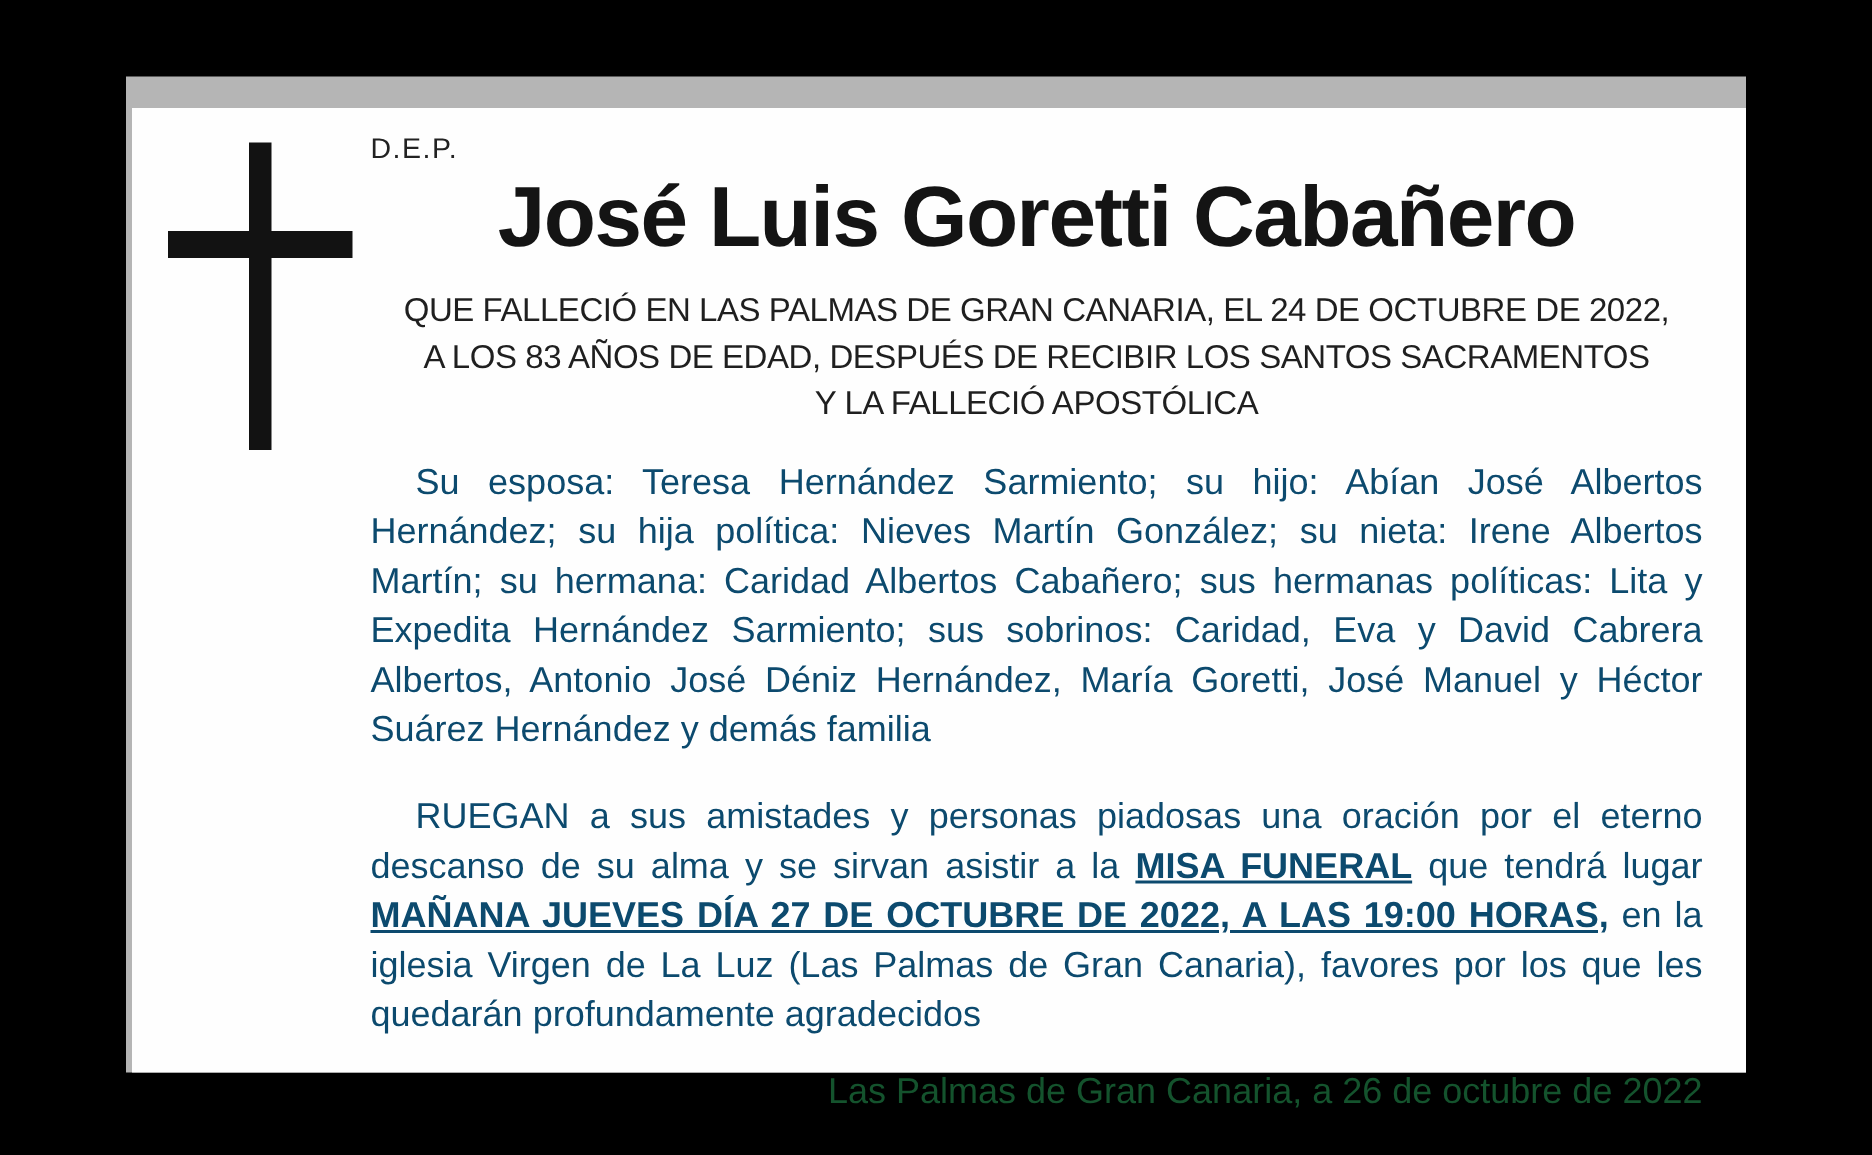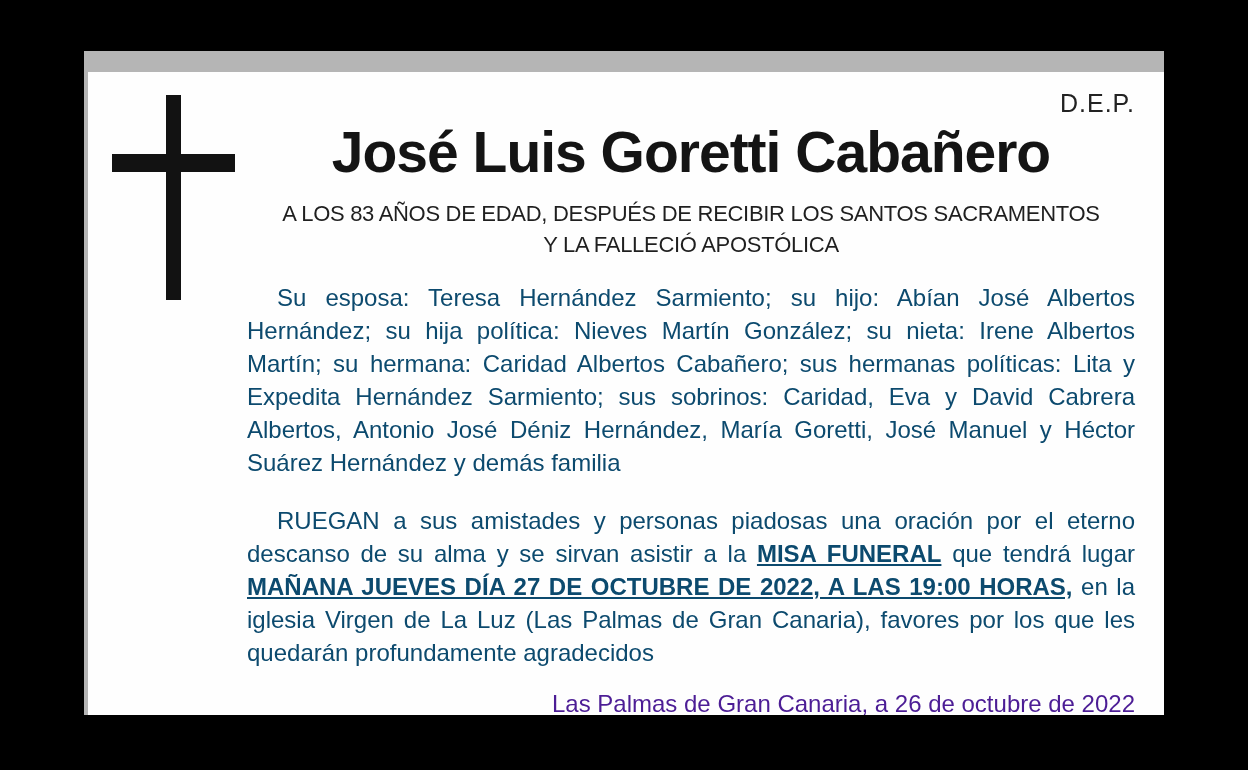--- a/index.html
+++ b/index.html
@@ -58,22 +58,22 @@
   }
   .content {
     position: absolute;
     left: 159px;
     top: 0;
     width: 888px;
     color: #1a1a1a;
   }
   .dep {
     margin-top: 17px;
-    text-align: right;
-    font-size: 25px;
+    text-align: left;
+    font-size: 19px;
     letter-spacing: 1px;
     color: #222222;
   }
   .name {
     margin-top: 3px;
     text-align: center;
     font-size: 57px;
     font-weight: bold;
     letter-spacing: -1px;
     line-height: 1.12;
@@ -95,21 +95,21 @@
     text-indent: 30px;
     color: #0c4a6e;
   }
   .family-para { margin-top: 21px; }
   .mass-para   { margin-top: 25px; }
   .mass-para b { font-weight: bold; text-decoration: underline; }
   .closing {
     margin-top: 21px;
     text-align: right;
     font-size: 24px;
-    color: #4c1d95;
+    color: #14532d;
   }
 </style>
 </head>
 <body>
 
 <div class="stage">
   <div class="frame-shadow"></div>
 
   <div class="card">
 
@@ -118,20 +118,21 @@
       <div class="h-bar"></div>
     </div>
 
     <div class="content">
 
       <div class="dep">D.E.P.</div>
 
       <div class="name">José Luis Goretti Cabañero</div>
 
       <div class="death-block">
+        <div>QUE FALLECIÓ EN LAS PALMAS DE GRAN CANARIA, EL 24 DE OCTUBRE DE 2022,</div>
         <div>A LOS 83 AÑOS DE EDAD, DESPUÉS DE RECIBIR LOS SANTOS SACRAMENTOS</div>
         <div>Y LA FALLECIÓ APOSTÓLICA</div>
       </div>
 
       <div class="para family-para">Su esposa: Teresa Hernández Sarmiento; su hijo: Abían José Albertos Hernández; su hija política: Nieves Martín González;  su nieta: Irene Albertos Martín; su hermana: Caridad Albertos Cabañero; sus hermanas políticas: Lita y Expedita Hernández Sarmiento; sus sobrinos: Caridad, Eva y David Cabrera Albertos, Antonio José Déniz Hernández, María Goretti, José Manuel y Héctor Suárez Hernández y demás familia</div>
 
       <div class="para mass-para"><span>RUEGAN a sus amistades y personas piadosas una oración por el eterno descanso de su alma y se sirvan asistir a la </span><b>MISA FUNERAL</b><span> que tendrá lugar </span><b>MAÑANA JUEVES DÍA 27 DE OCTUBRE DE 2022, A LAS 19:00 HORAS,</b><span> en la iglesia  Virgen de La Luz (Las Palmas de Gran Canaria), favores por los que les quedarán profundamente agradecidos</span></div>
 
       <div class="closing">Las Palmas de Gran Canaria, a 26 de octubre de 2022</div>
 

